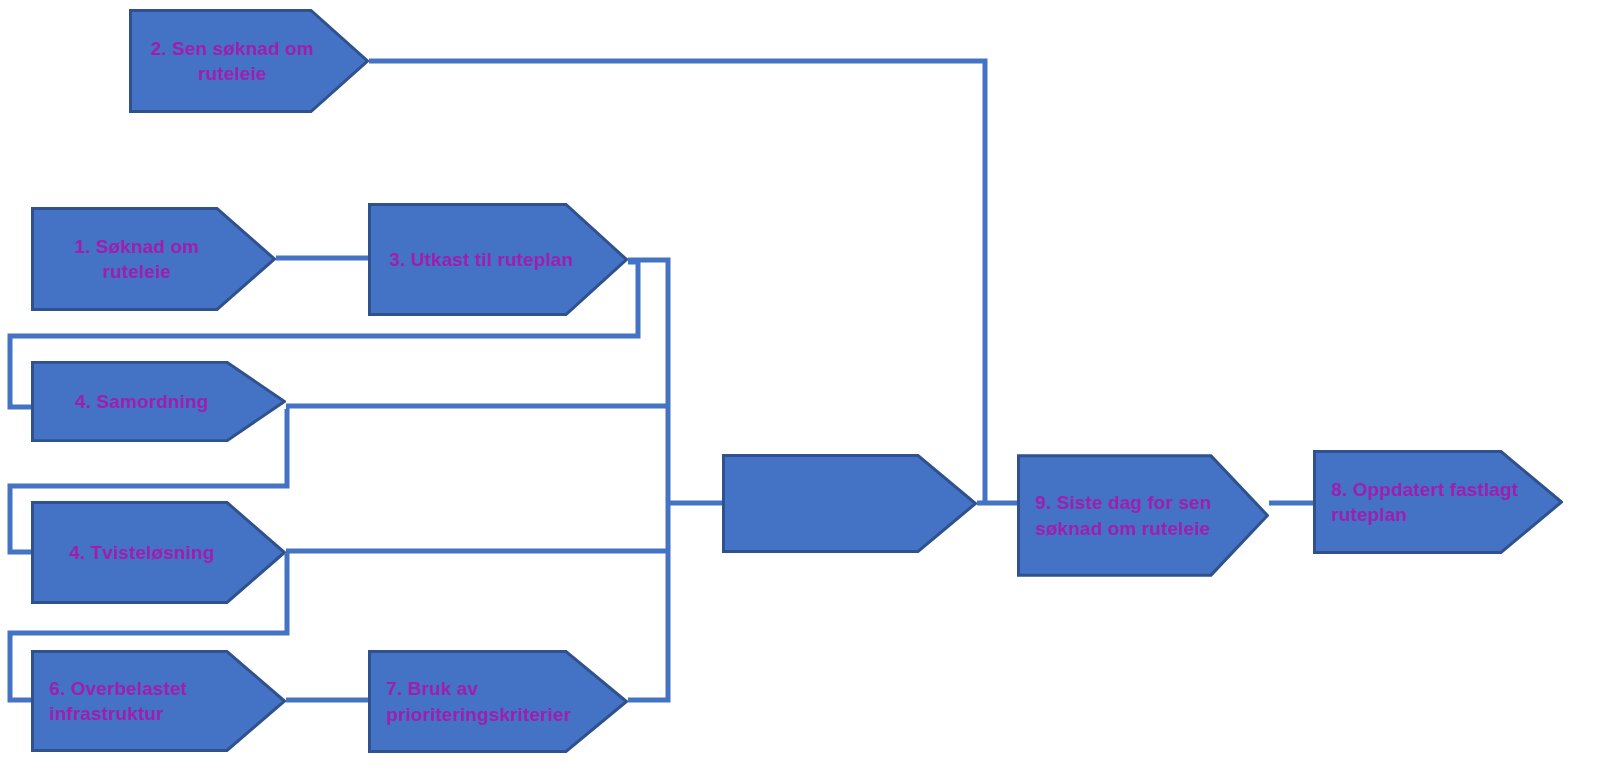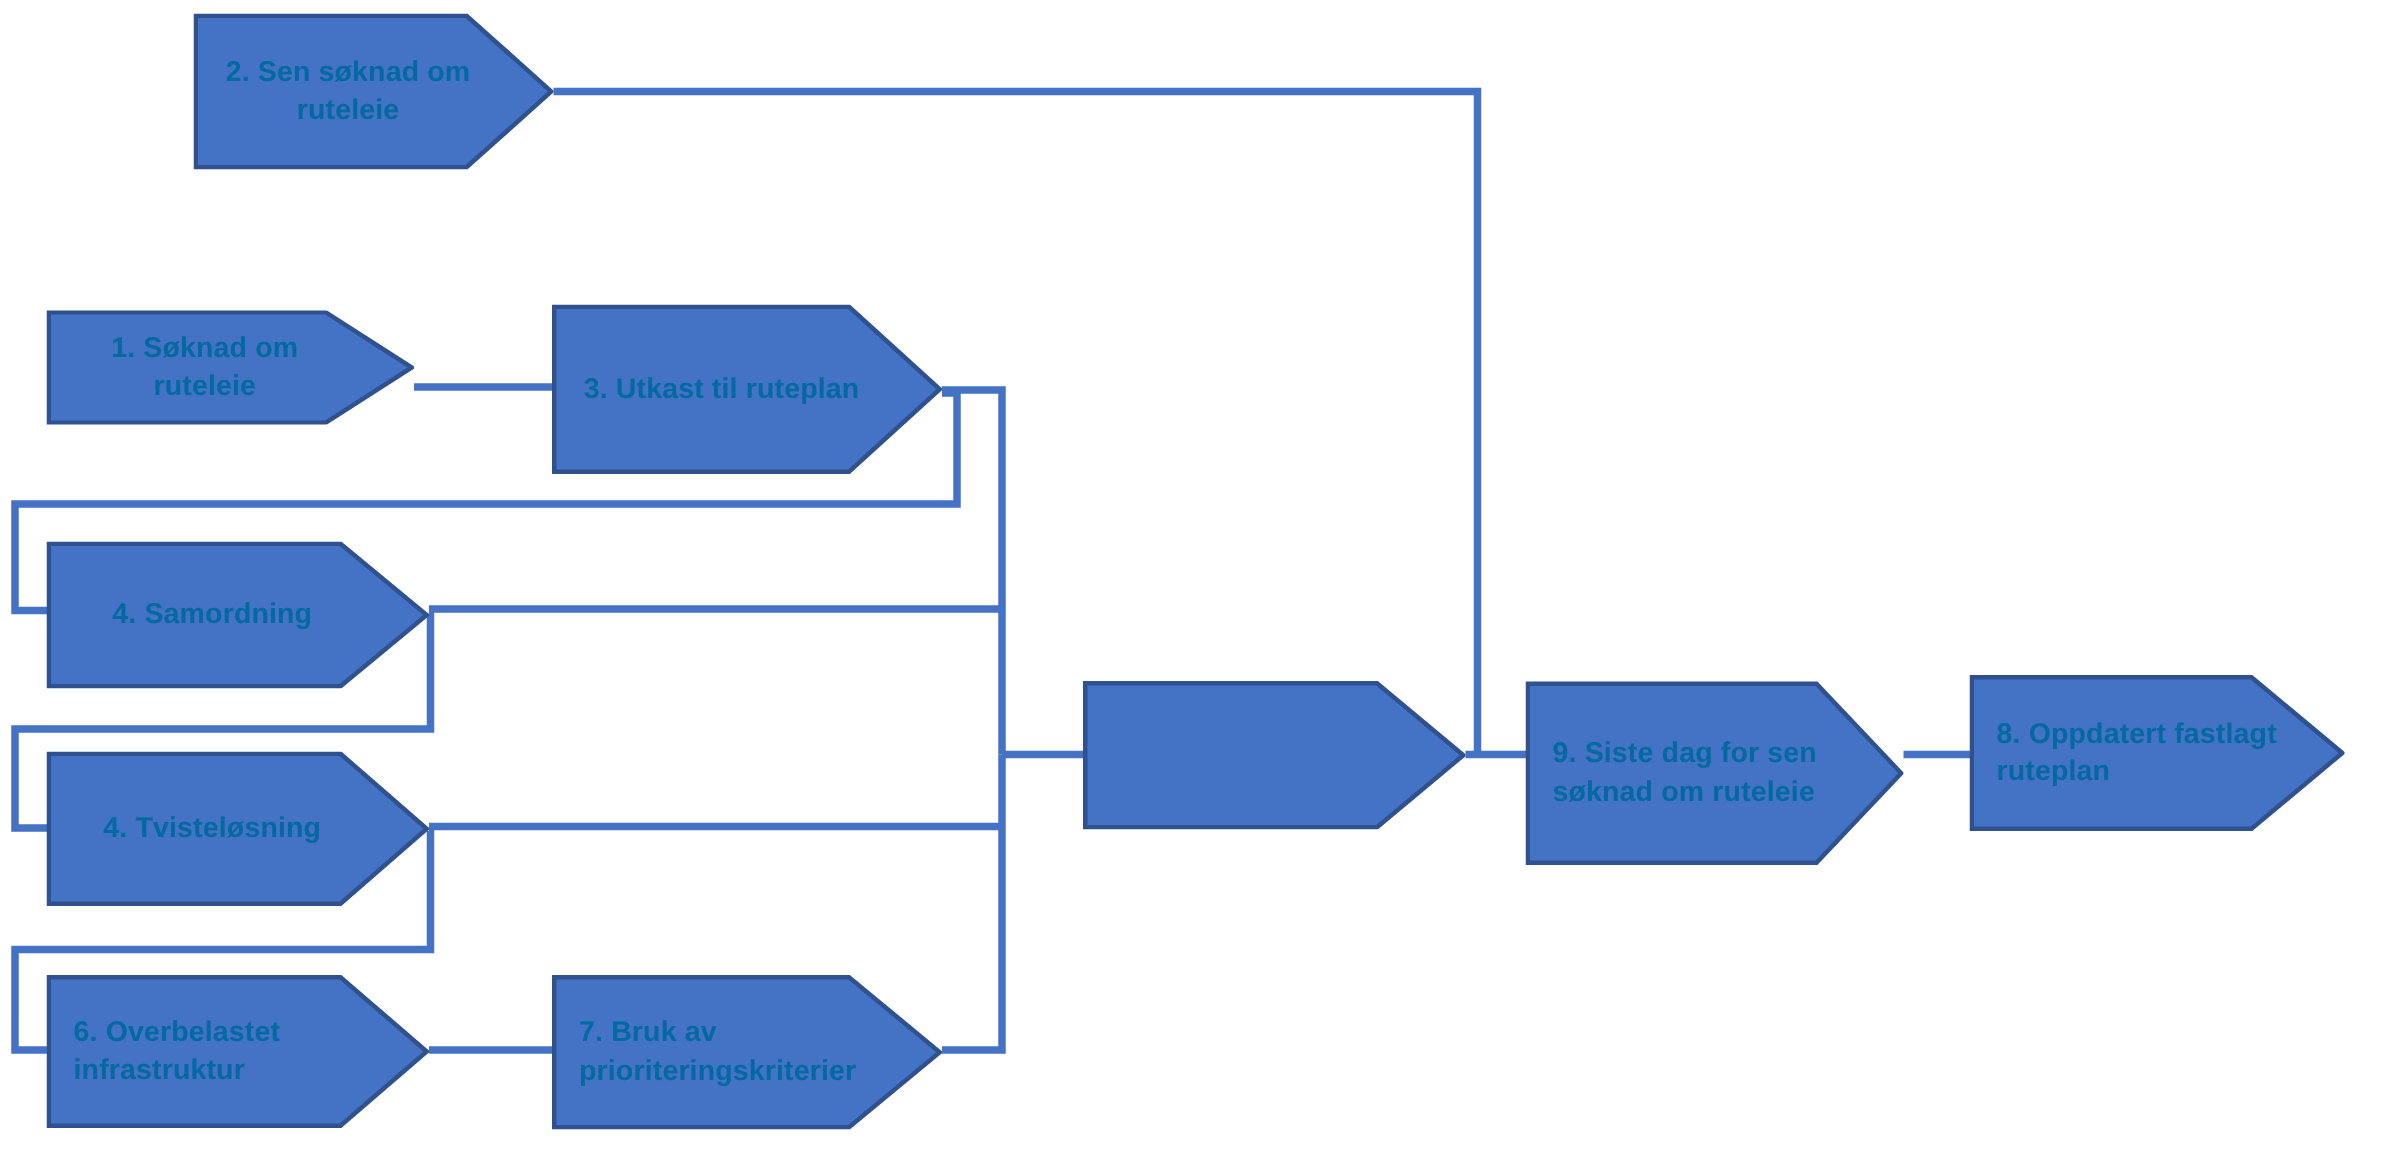--- a/index.html
+++ b/index.html
@@ -21,21 +21,21 @@
   #flow-svg {
     position: absolute;
     top: 0;
     left: 0;
     width: 1600px;
     height: 777px;
   }
   .chevron-shape {
     position: absolute;
     box-sizing: border-box;
-    color: #0369a1;
+    color: #a21caf;
     display: flex;
     align-items: center;
   }
   .chevron-label {
     position: relative;
     z-index: 2;
     font-size: 19px;
     font-weight: 600;
     line-height: 1.32;
     letter-spacing: 0.1px;
@@ -86,21 +86,21 @@
 
     <path class="conn" d="M 628 700 L 668 700 L 668 503"></path>
 
     <path class="conn" d="M 668 503 L 724 503"></path>
 
     <path class="conn" d="M 977 503 L 1019 503"></path>
 
     <path class="conn" d="M 1269 503 L 1315 503"></path>
   </svg>
 
-  <div class="chevron-shape align-center" style="left:31px; top:207px; width:245px; height:76px;">
+  <div class="chevron-shape align-center" style="left:31px; top:207px; width:245px; height:104px;">
     <svg class="shape-bg" viewBox="0 0 245 100" preserveAspectRatio="none">
       <polygon points="1.5,1.5 186,1.5 243.5,50 186,98.5 1.5,98.5" fill="#4472C4" stroke="#2F528F" stroke-width="3" vector-effect="non-scaling-stroke"></polygon>
     </svg>
     <span class="chevron-label">1. Søknad om ruteleie</span>
   </div>
 
   <div class="chevron-shape align-center" style="left:129px; top:9px; width:240px; height:104px;">
     <svg class="shape-bg" viewBox="0 0 240 104" preserveAspectRatio="none">
       <polygon points="1.5,1.5 182,1.5 238.5,52 182,102.5 1.5,102.5" fill="#4472C4" stroke="#2F528F" stroke-width="3" vector-effect="non-scaling-stroke"></polygon>
     </svg>
@@ -108,21 +108,21 @@
 ruteleie</span>
   </div>
 
   <div class="chevron-shape align-center" style="left:368px; top:203px; width:260px; height:113px;">
     <svg class="shape-bg" viewBox="0 0 260 113" preserveAspectRatio="none">
       <polygon points="1.5,1.5 198,1.5 258.5,56.5 198,111.5 1.5,111.5" fill="#4472C4" stroke="#2F528F" stroke-width="3" vector-effect="non-scaling-stroke"></polygon>
     </svg>
     <span class="chevron-label">3. Utkast til ruteplan</span>
   </div>
 
-  <div class="chevron-shape align-center" style="left:31px; top:361px; width:255px; height:98px;">
+  <div class="chevron-shape align-center" style="left:31px; top:361px; width:255px; height:81px;">
     <svg class="shape-bg" viewBox="0 0 255 93" preserveAspectRatio="none">
       <polygon points="1.5,1.5 196,1.5 253.5,46.5 196,91.5 1.5,91.5" fill="#4472C4" stroke="#2F528F" stroke-width="3" vector-effect="non-scaling-stroke"></polygon>
     </svg>
     <span class="chevron-label">4. Samordning</span>
   </div>
 
   <div class="chevron-shape align-center" style="left:31px; top:501px; width:255px; height:103px;">
     <svg class="shape-bg" viewBox="0 0 255 103" preserveAspectRatio="none">
       <polygon points="1.5,1.5 196,1.5 253.5,51.5 196,101.5 1.5,101.5" fill="#4472C4" stroke="#2F528F" stroke-width="3" vector-effect="non-scaling-stroke"></polygon>
     </svg>

